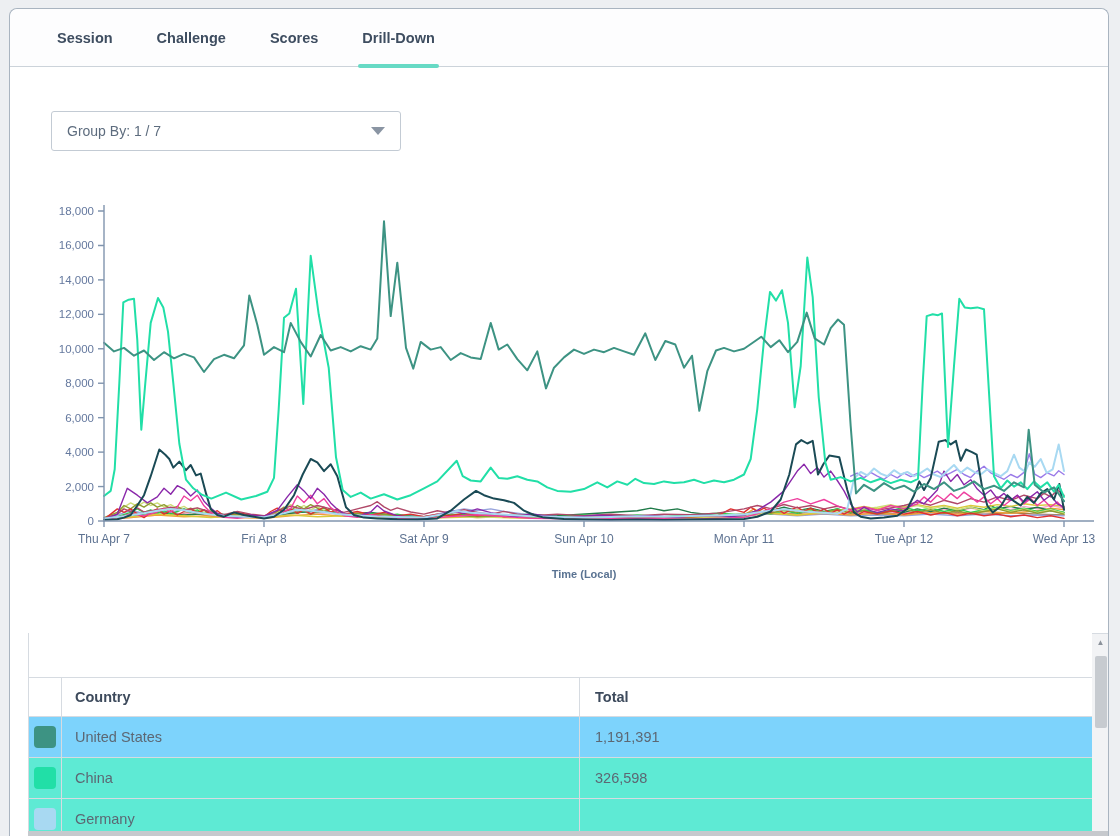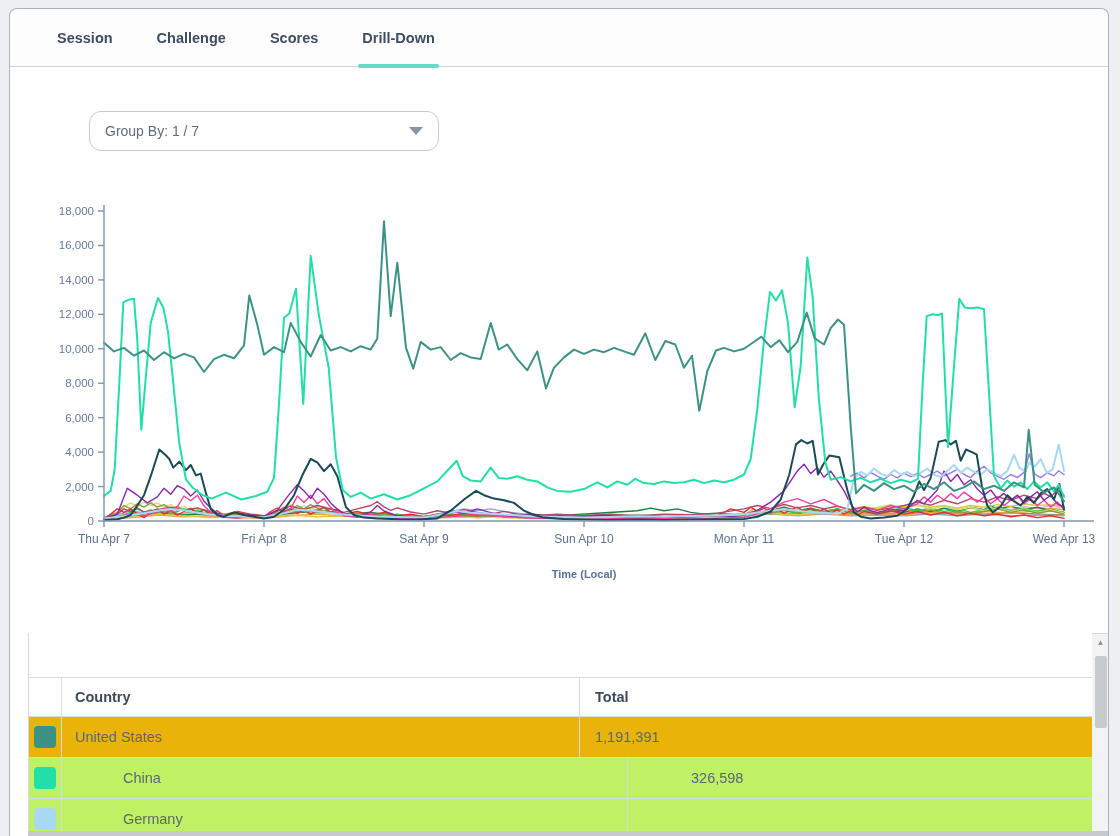--- a/index.html
+++ b/index.html
@@ -20,45 +20,45 @@
   .tab{
     font-size:14.5px;font-weight:700;color:#3e4d60;position:relative;
     height:100%;display:flex;align-items:center;cursor:pointer;white-space:nowrap;
   }
   .tab.active::after{
     content:"";position:absolute;left:-4px;right:-4px;bottom:-2px;height:4px;
     background:#67dac5;border-radius:3px;
   }
   .dropdown{
     position:absolute;left:41px;top:102px;width:350px;height:40px;
-    border:1px solid #c3cbd4;border-radius:12px;background:#fff;
+    border:1px solid #c3cbd4;border-radius:3px;background:#fff;
     display:flex;align-items:center;justify-content:space-between;
-    padding:0 15px;box-sizing:border-box;color:#5d6c7e;font-size:14px;cursor:pointer;margin-left:38px;
+    padding:0 15px;box-sizing:border-box;color:#5d6c7e;font-size:14px;cursor:pointer;
   }
   .caret{
     width:0;height:0;border-left:7px solid transparent;border-right:7px solid transparent;
     border-top:8px solid #8a95a3;
   }
   #chart{position:absolute;left:0;top:182px;}
   .table-wrap{
     position:absolute;left:18px;top:624px;width:1065px;
     border-left:1px solid #d6dbe1;border-right:1px solid #d6dbe1;box-sizing:border-box;
     background:#fff;
   }
   .t-header{
     display:flex;height:40px;border-top:1px solid #d6dbe1;border-bottom:1px solid #d6dbe1;
     font-weight:700;color:#3d4a5c;font-size:14.5px;align-items:stretch;background:#fff;
     box-sizing:border-box;
     margin-top:44px;
   }
   .t-row{
     display:flex;height:41px;border-bottom:1px solid #d6dbe1;font-size:14.5px;
-    color:#5c6773;align-items:stretch;background:#eab308;box-sizing:border-box;
+    color:#5c6773;align-items:stretch;background:#7dd3fc;box-sizing:border-box;
   }
-  .t-row.alt{background:#bef264;gap:48px;}
+  .t-row.alt{background:#5eead4;}
   .col-swatch{width:33px;min-width:33px;border-right:1px solid #d6dbe1;display:flex;align-items:center;justify-content:center;box-sizing:border-box;}
   .col-country{width:518px;min-width:518px;padding-left:13px;border-right:1px solid #d6dbe1;display:flex;align-items:center;box-sizing:border-box;}
   .col-total{flex:1;padding-left:15px;display:flex;align-items:center;}
   .swatch{width:22px;height:22px;border-radius:4px;}
   .vscroll{
     position:absolute;left:1082px;top:624px;width:17px;height:204px;
     background:#f2f3f5;border-top:1px solid #d6dbe1;box-sizing:border-box;
   }
   .sb-btn{
     width:17px;height:17px;display:flex;align-items:center;justify-content:center;

